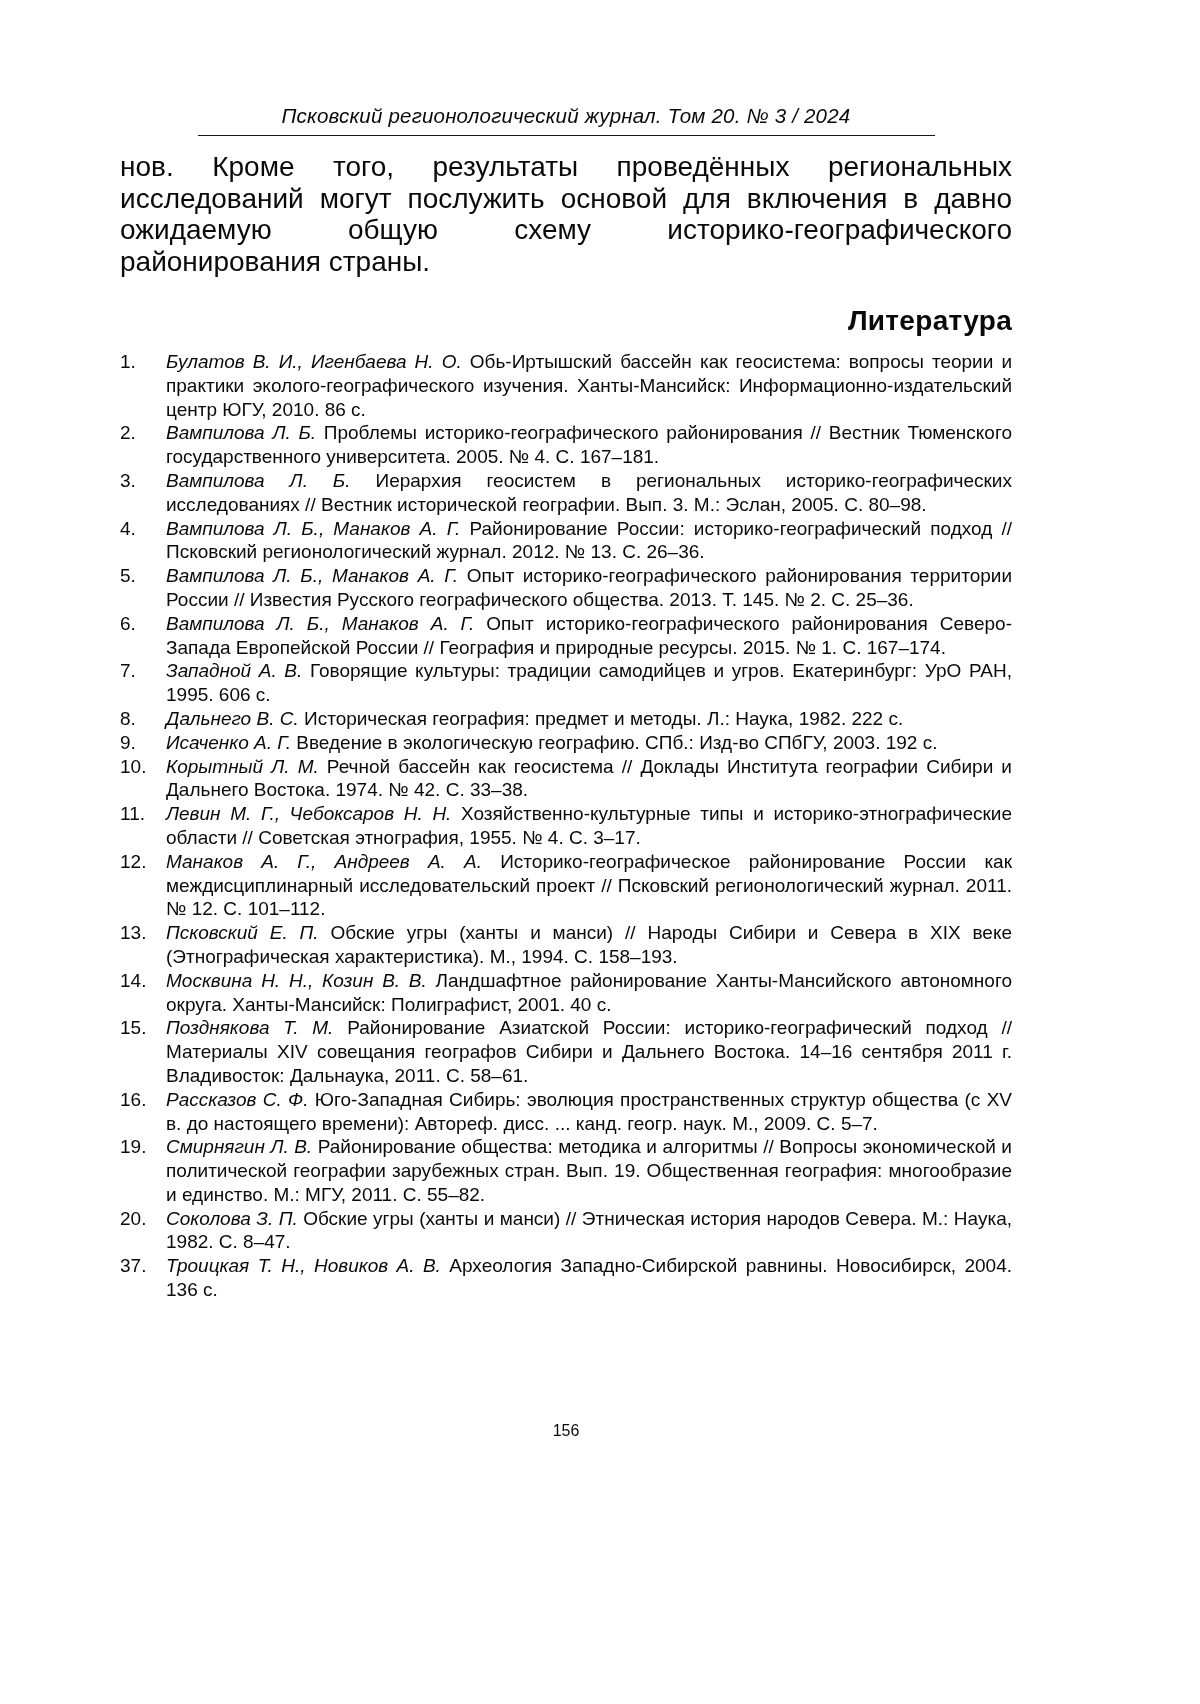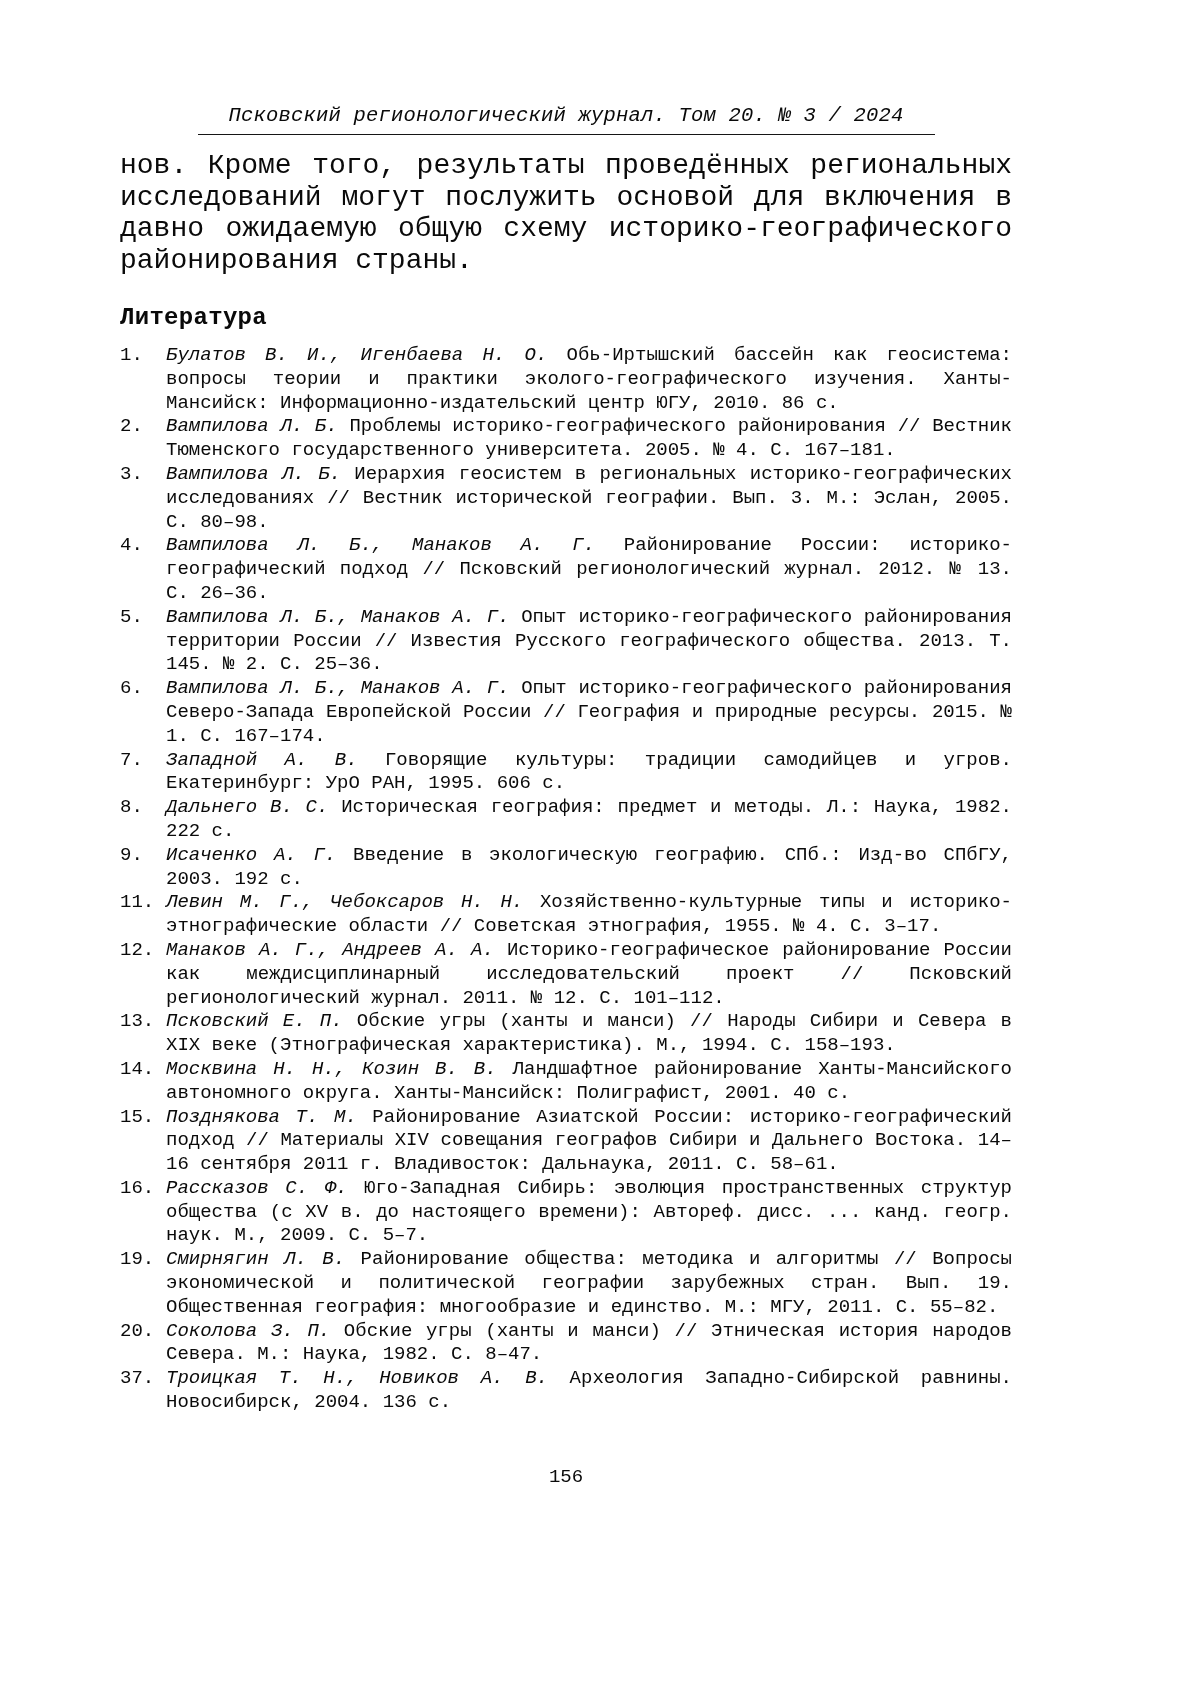--- a/index.html
+++ b/index.html
@@ -6,21 +6,21 @@
     margin: 0;
     padding: 0;
     background: #e8e8e8;
   }
   .page {
     position: relative;
     width: 1200px;
     height: 1704px;
     margin: 0 auto;
     background: #ffffff;
-    font-family: Liberation Mono, monospace;
+    font-family: Liberation Sans, sans-serif;
     color: #0a0a0a;
     overflow: hidden;
   }
   .content {
     position: absolute;
     left: 120px;
     top: 0;
     width: 892px;
   }
   .journal-header {
@@ -37,23 +37,23 @@
     border-top: 1.7px solid #161616;
   }
   .intro-paragraph {
     margin-top: 15px;
     font-size: 28px;
     line-height: 31.5px;
     text-align: justify;
   }
   .section-title {
     margin-top: 28px;
-    text-align: left;
+    text-align: right;
     font-weight: bold;
-    font-size: 24px;
+    font-size: 28px;
     letter-spacing: 0.3px;
   }
   .ref-list {
     margin-top: 13px;
     font-size: 19px;
     line-height: 23.8px;
   }
   .ref-item {
     display: flex;
   }
@@ -67,22 +67,21 @@
   }
   .ref-authors {
     font-style: italic;
   }
   .page-number {
     position: absolute;
     top: 1422px;
     left: 120px;
     width: 892px;
     text-align: center;
-    font-size: 19px;
-    margin-top: 44px;
+    font-size: 16px;
   }
 </style>
 </head>
 <body>
 
 <div class="page">
   <div class="content">
 
     <div class="journal-header">Псковский регионологический журнал. Том 20. № 3 / 2024</div>
 
@@ -131,20 +130,24 @@
   <div class="ref-item">
     <span class="ref-num">8.</span>
     <span class="ref-body"><span class="ref-authors">Дальнего В. С.</span><span> Историческая география: предмет и методы. Л.: Наука, 1982. 222 с.</span></span>
   </div>
 
   <div class="ref-item">
     <span class="ref-num">9.</span>
     <span class="ref-body"><span class="ref-authors">Исаченко А. Г.</span><span> Введение в экологическую географию. СПб.: Изд-во СПбГУ, 2003. 192 с.</span></span>
   </div>
 
+  <div class="ref-item">
+    <span class="ref-num">10.</span>
+    <span class="ref-body"><span class="ref-authors">Корытный Л. М.</span><span> Речной бассейн как геосистема // Доклады Института географии Сибири и Дальнего Востока. 1974. № 42. С. 33–38.</span></span>
+  </div>
 
   <div class="ref-item">
     <span class="ref-num">11.</span>
     <span class="ref-body"><span class="ref-authors">Левин М. Г., Чебоксаров Н. Н.</span><span> Хозяйственно-культурные типы и историко-этнографические области // Советская этнография, 1955. № 4. С. 3–17.</span></span>
   </div>
 
   <div class="ref-item">
     <span class="ref-num">12.</span>
     <span class="ref-body"><span class="ref-authors">Манаков А. Г., Андреев А. А.</span><span> Историко-географическое районирование России как междисциплинарный исследовательский проект // Псковский регионологический журнал. 2011. № 12. С. 101–112.</span></span>
   </div>

